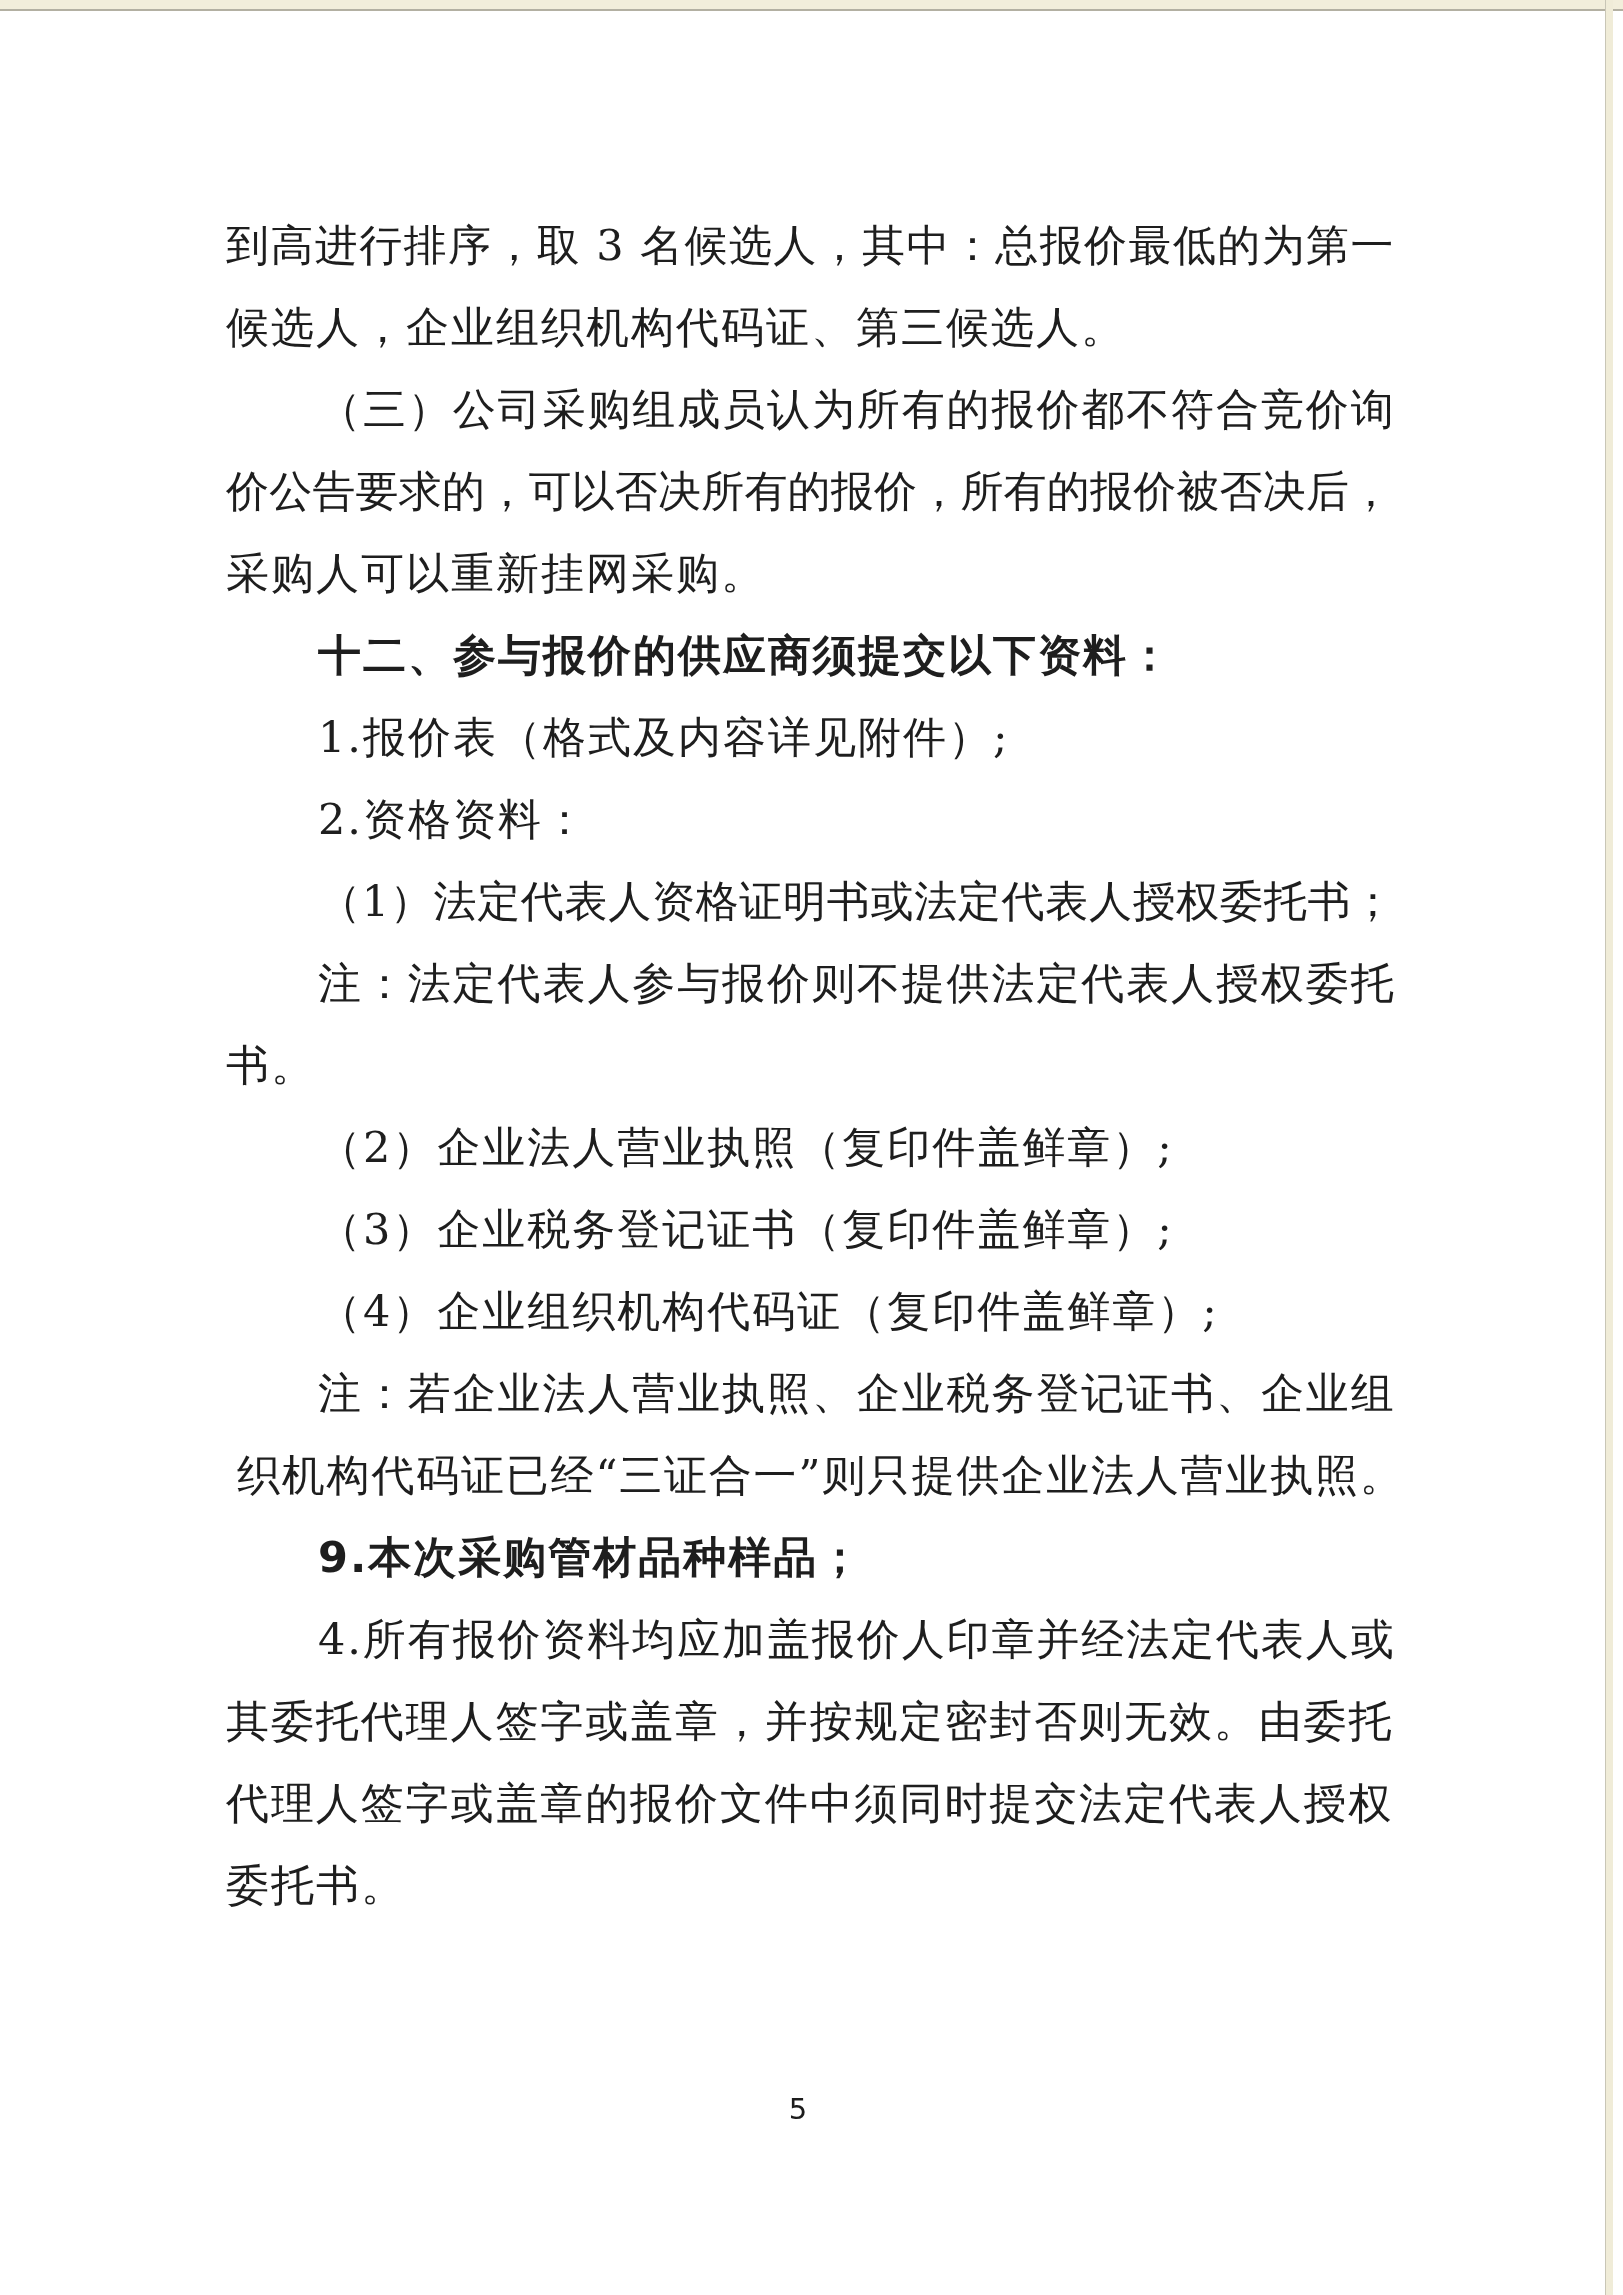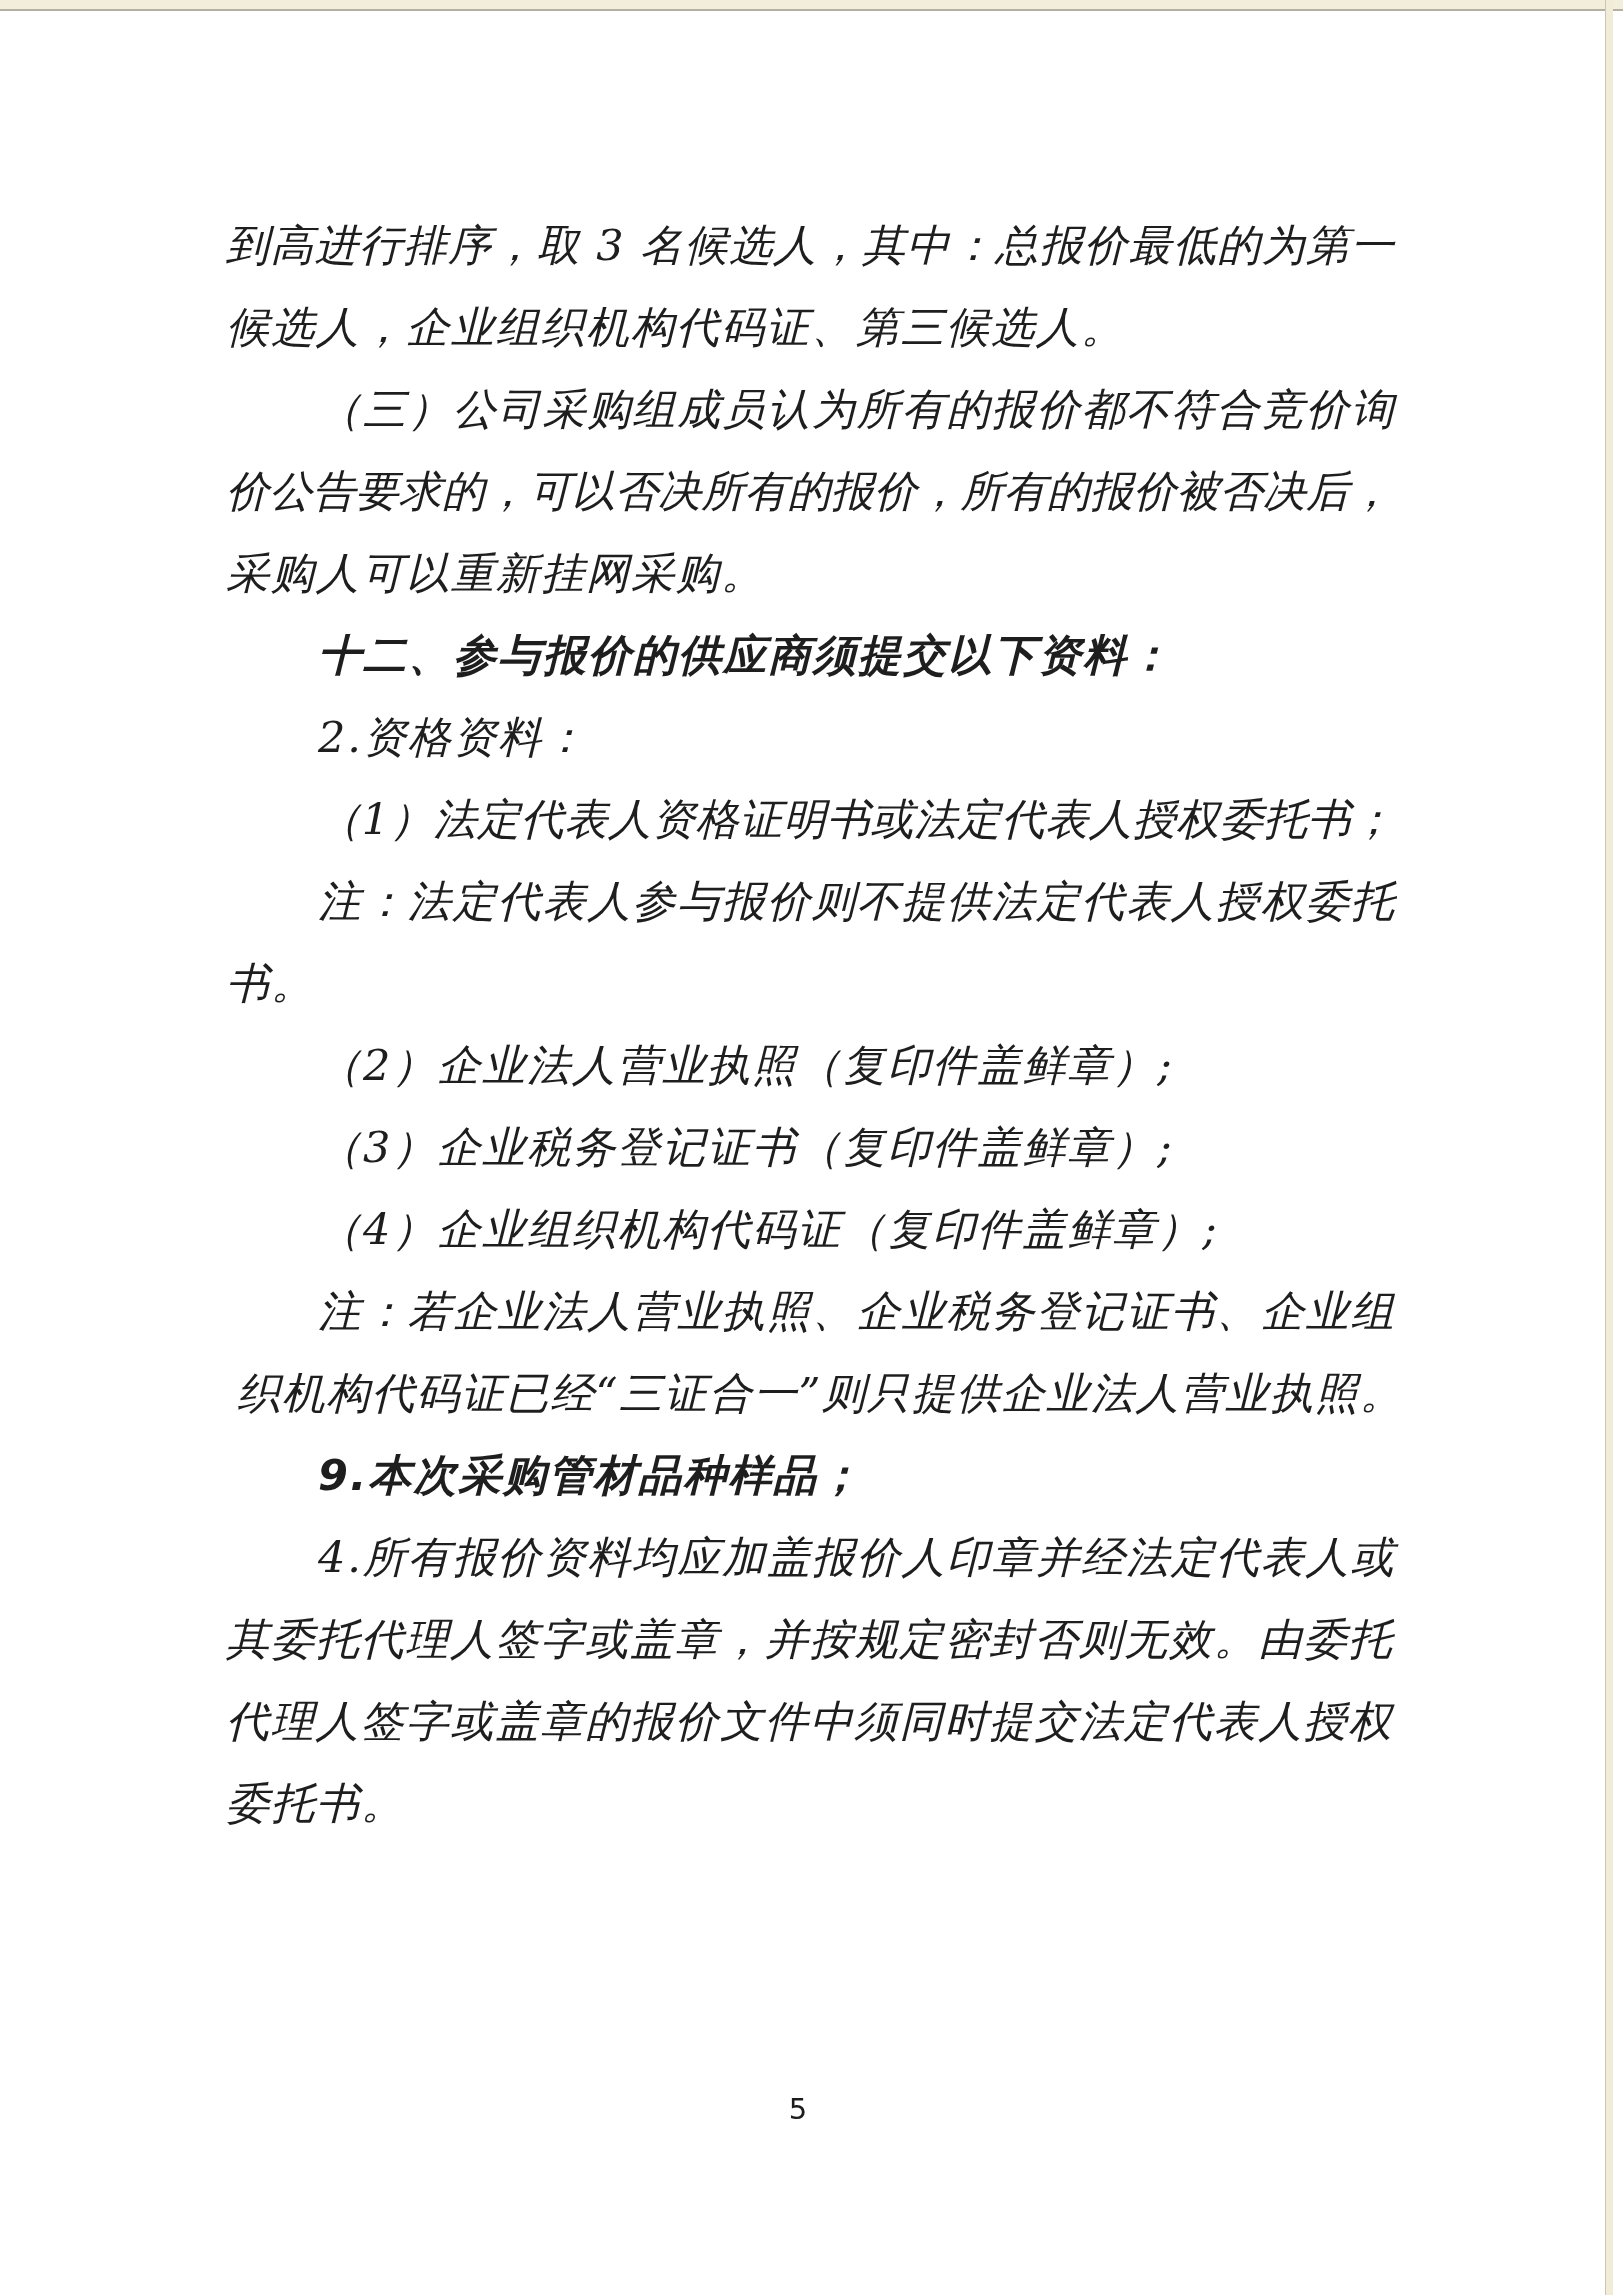--- a/index.html
+++ b/index.html
@@ -43,21 +43,20 @@
     line-height: 82px;
     color: #1e1e1e;
   }
   .line {
     height: 82px;
     white-space: nowrap;
   }
   .line > span {
     letter-spacing: 2px;
     white-space: nowrap;
-    font-style: italic;
   }
   .line.indent {
     padding-left: 92px;
   }
   .line.bold > span {
     font-family: "DejaVu Sans", sans-serif;
     font-weight: bold;
   }
   .page-number {
     position: absolute;
@@ -76,20 +75,21 @@
 <div class="page">
   <div class="top-band"></div>
   <div class="right-band"></div>
   <div class="textblock" id="textblock">
       <div class="line"><span style="letter-spacing: 1.4px;">到高进行排序，取 3 名候选人，其中：总报价最低的为第一</span></div>
       <div class="line"><span>候选人，企业组织机构代码证、第三候选人。</span></div>
       <div class="line indent"><span style="letter-spacing: 1.9px;">（三）公司采购组成员认为所有的报价都不符合竞价询</span></div>
       <div class="line"><span style="letter-spacing: 0.2px;">价公告要求的，可以否决所有的报价，所有的报价被否决后，</span></div>
       <div class="line"><span>采购人可以重新挂网采购。</span></div>
       <div class="line indent bold"><span>十二、参与报价的供应商须提交以下资料：</span></div>
+      <div class="line indent"><span>1.报价表（格式及内容详见附件）;</span></div>
       <div class="line indent"><span>2.资格资料：</span></div>
       <div class="line indent"><span style="letter-spacing: 0.7px;">（1）法定代表人资格证明书或法定代表人授权委托书；</span></div>
       <div class="line indent"><span style="letter-spacing: 1.9px;">注：法定代表人参与报价则不提供法定代表人授权委托</span></div>
       <div class="line"><span>书。</span></div>
       <div class="line indent"><span>（2）企业法人营业执照（复印件盖鲜章）;</span></div>
       <div class="line indent"><span>（3）企业税务登记证书（复印件盖鲜章）;</span></div>
       <div class="line indent"><span>（4）企业组织机构代码证（复印件盖鲜章）;</span></div>
       <div class="line indent"><span style="letter-spacing: 1.9px;">注：若企业法人营业执照、企业税务登记证书、企业组</span></div>
       <div class="line"><span style="letter-spacing: 1.8px; margin-left: 11px;">织机构代码证已经“三证合一”则只提供企业法人营业执照。</span></div>
       <div class="line indent bold"><span>9.本次采购管材品种样品；</span></div>

